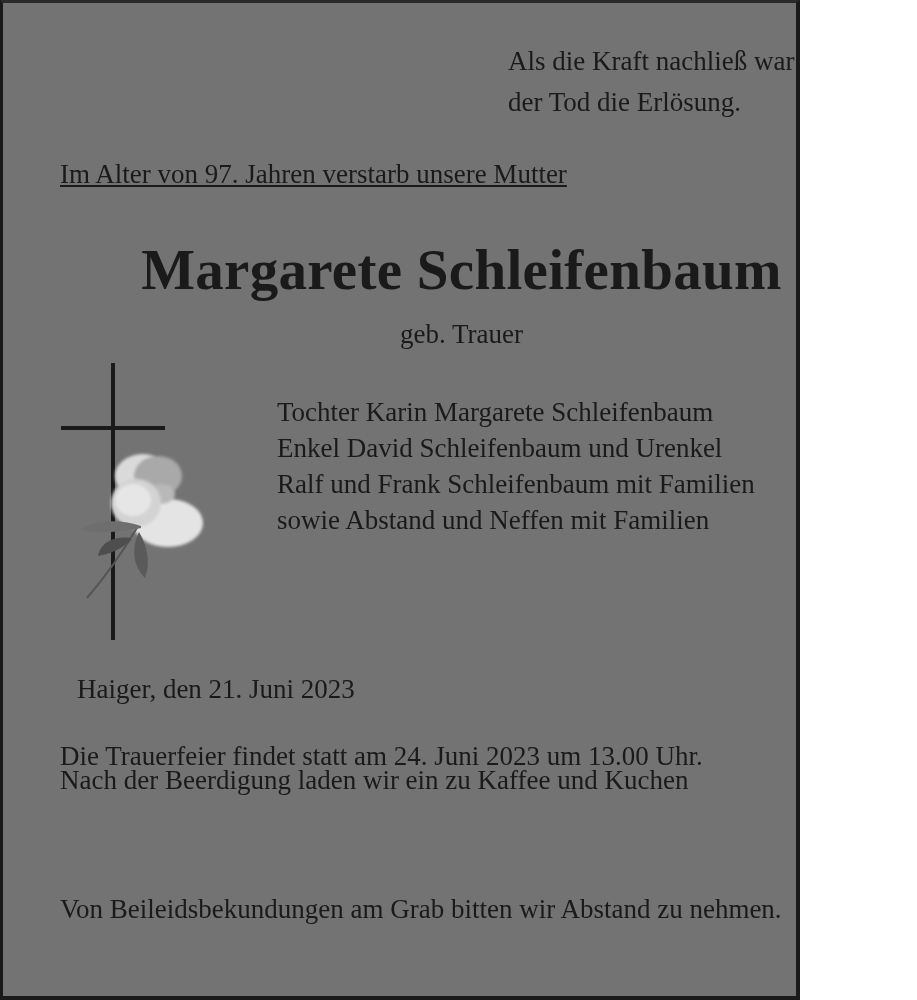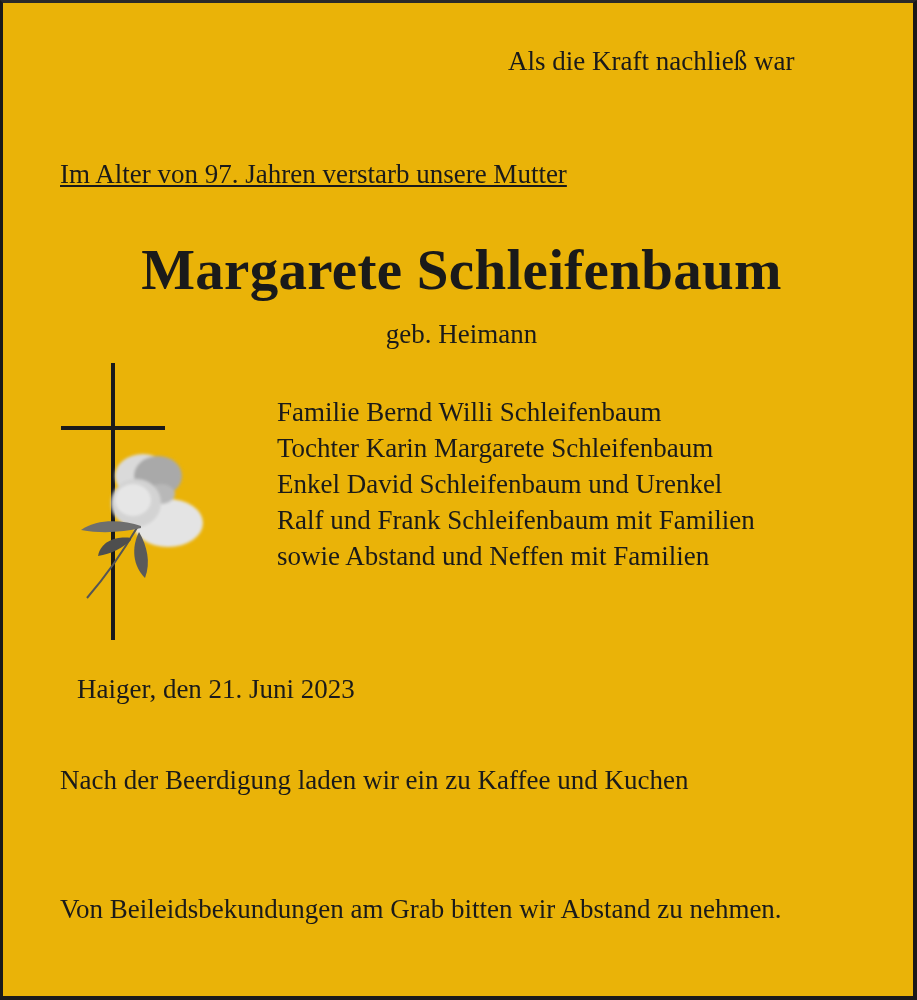--- a/index.html
+++ b/index.html
@@ -1,24 +1,24 @@
 <!DOCTYPE html>
 <html><head>
   <meta charset="utf-8">
   <style>
     html, body { margin: 0; padding: 0; background: #ffffff; }
     body { width: 917px; height: 1000px; position: relative; overflow: hidden; }
     .frame {
-      position: absolute; left: 0; top: 0; width: 917px; height: 1000px;
+      position: absolute; left: 0; top: 0; width: 800px; height: 1000px;
       box-sizing: border-box;
       border-top: 3px solid #2a2a2a;
       border-left: 3px solid #1a1a1a;
       border-right: 4px solid #1a1a1a;
       border-bottom: 4px solid #1a1a1a;
-      background: #eab308;
+      background: #737373;
     }
     .t {
       position: absolute;
       font-family: "Liberation Serif", "DejaVu Serif", serif;
       color: #1a1a1a;
       white-space: nowrap;
       margin: 0;
     }
     .motto { left: 505px; top: 38px; font-size: 27px; line-height: 41px; }
     .intro { left: 57px; top: 153px; font-size: 27px; line-height: 36px; text-decoration: underline; }
@@ -39,27 +39,28 @@
     .cross-h { position: absolute; left: 58px; top: 423px; width: 104px; height: 4px; background: #1a1a1a; }
     .rose { position: absolute; left: 70px; top: 445px; width: 135px; height: 160px; }
   </style>
 </head>
 <body>
 
 <div class="frame">
 
   <div class="t motto">
     <div>Als die Kraft nachließ war</div>
+    <div>der Tod die Erlösung.</div>
   </div>
 
   <div class="t intro">Im Alter von 97. Jahren verstarb unsere Mutter</div>
 
   <div class="t name">Margarete Schleifenbaum</div>
 
-  <div class="t maiden"><span>geb. Heimann</span></div>
+  <div class="t maiden"><span>geb. Trauer</span></div>
 
   <div>
     <div class="cross-v"></div>
     <div class="cross-h"></div>
   </div>
 
   <svg class="rose" viewBox="0 0 135 160" xmlns="http://www.w3.org/2000/svg">
     <defs>
       <filter id="soft" x="-20%" y="-20%" width="140%" height="140%">
         <feGaussianBlur stdDeviation="1.6"></feGaussianBlur>
@@ -73,29 +74,29 @@
       <ellipse cx="63" cy="55" rx="25" ry="24" fill="#d3d3d3"></ellipse>
       <ellipse cx="60" cy="52" rx="18" ry="16" fill="#e6e6e6"></ellipse>
     </g>
     <path d="M65 78 C 55 95, 40 120, 14 150" stroke="#555" stroke-width="2" fill="none"></path>
     <path d="M68 78 C 50 72, 25 70, 8 82 C 30 86, 50 84, 68 80 Z" fill="#6e6e6e"></path>
     <path d="M58 90 C 45 88, 28 92, 25 108 C 38 106, 50 100, 58 92 Z" fill="#4e4e4e"></path>
     <path d="M66 84 C 58 100, 60 118, 72 130 C 78 114, 74 98, 66 84 Z" fill="#5a5a5a"></path>
   </svg>
 
   <div class="t mourners">
-    <span class="line">Familie Bernd Willi Schleifenbaum</span>
     <span class="line">Tochter Karin Margarete Schleifenbaum</span>
     <span class="line">Enkel David Schleifenbaum und Urenkel</span>
     <span class="line">Ralf und Frank Schleifenbaum mit Familien</span>
     <span class="line">sowie Abstand und Neffen mit Familien</span>
   </div>
 
   <div class="t place-date">Haiger, den 21. Juni 2023</div>
 
+  <div class="t service">Die Trauerfeier findet statt am 24. Juni 2023 um 13.00 Uhr.</div>
 
   <div class="t coffee">
     <div>Nach der Beerdigung laden wir ein zu Kaffee und Kuchen</div>
   </div>
 
   <div class="t condolence">Von Beileidsbekundungen am Grab bitten wir Abstand zu nehmen.</div>
 
 </div>
 
 </body></html>

